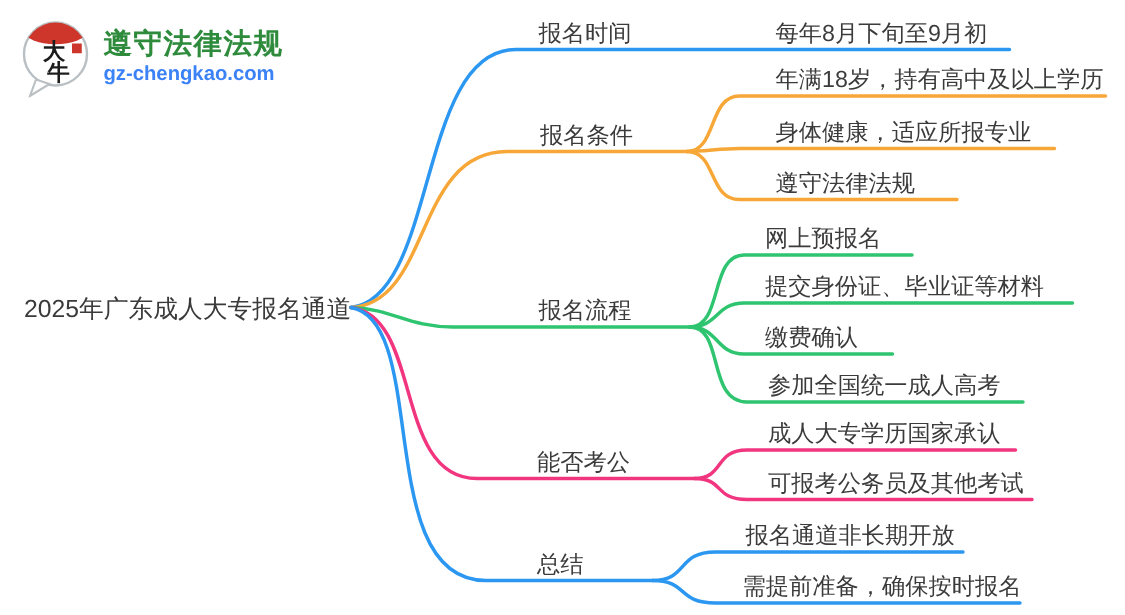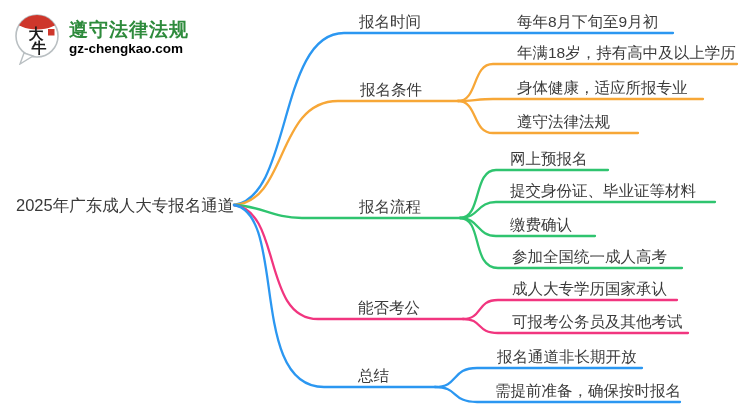--- a/index.html
+++ b/index.html
@@ -9,21 +9,21 @@
   }
   .stage{position:absolute;inset:0;}
   svg.mindmap{position:absolute;left:0;top:0;}
   svg.mindmap path{fill:none;stroke-width:2.3;stroke-linecap:round;}
   svg.mindmap text{fill:#3b3b3b;font-size:15.5px;font-family:"Liberation Sans","DejaVu Sans",sans-serif;}
   svg.mindmap text.root{font-size:16.5px;fill:#3a3a3a;}
   
   .logo{position:absolute;left:12px;top:11px;display:flex;align-items:center;gap:7px;}
   .logo-text{display:flex;flex-direction:column;line-height:1.05;}
   .logo-name{color:#2e8b3c;font-weight:bold;font-size:19px;letter-spacing:1px;}
-  .logo-domain{color:#000000;font-weight:bold;font-size:13.5px;margin-top:2px;}
+  .logo-domain{color:#3b82f6;font-weight:bold;font-size:13.5px;margin-top:2px;}
 </style>
 </head>
 <body>
 
 <div class="stage">
 
   <div class="logo">
     <svg width="50" height="54" viewBox="0 0 50 54">
       <defs>
         <clipPath id="bclip">

